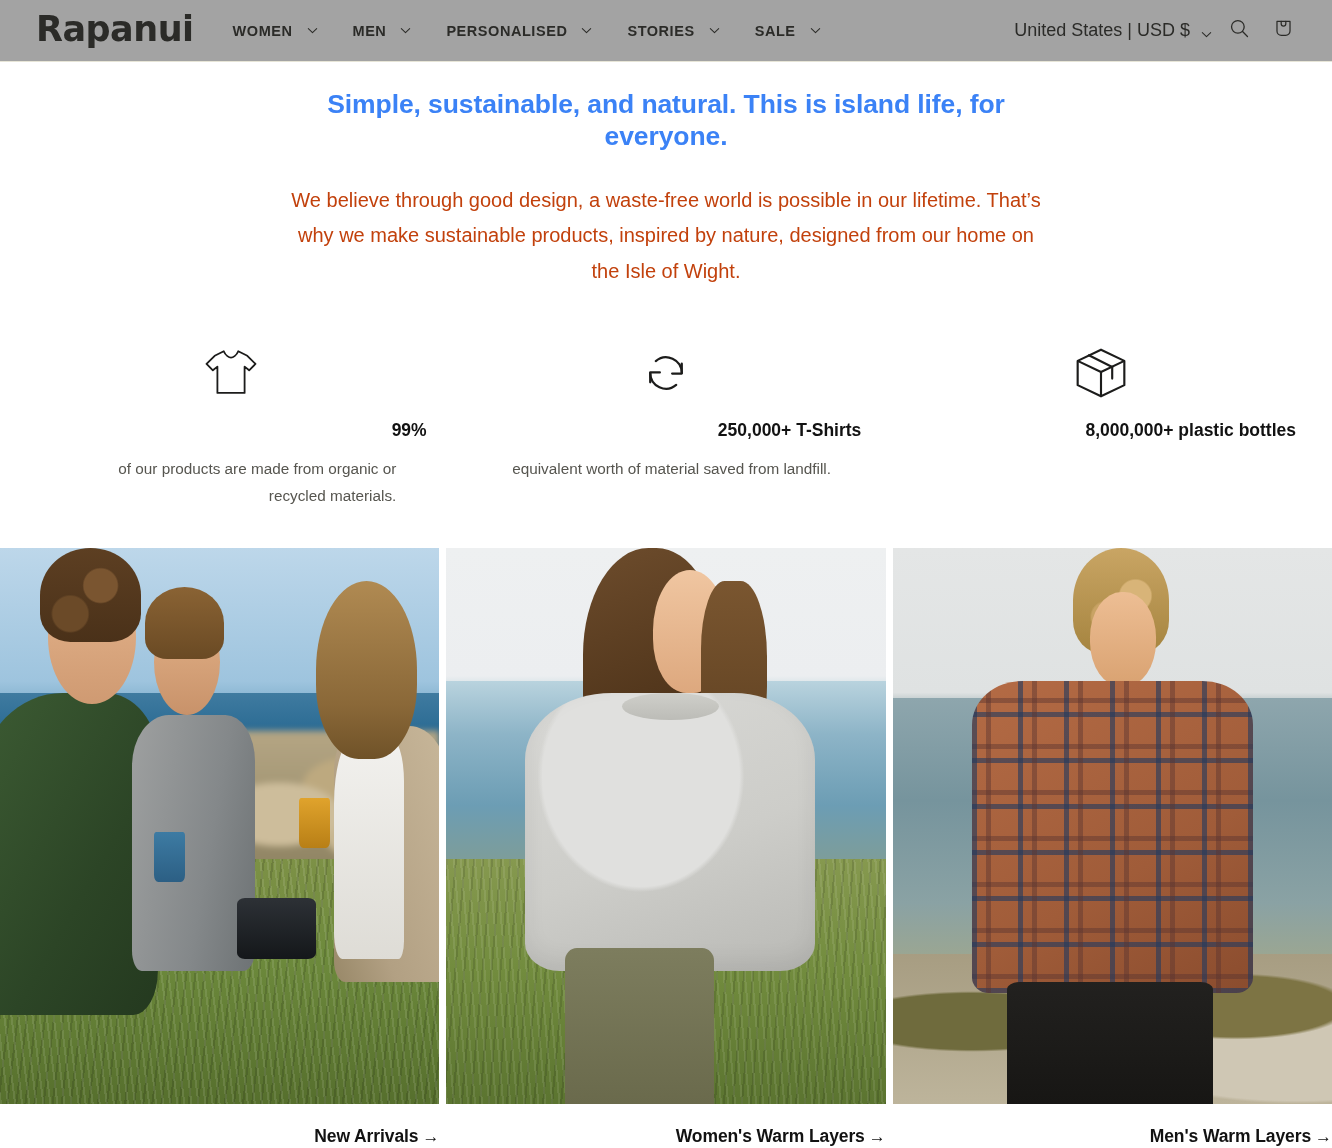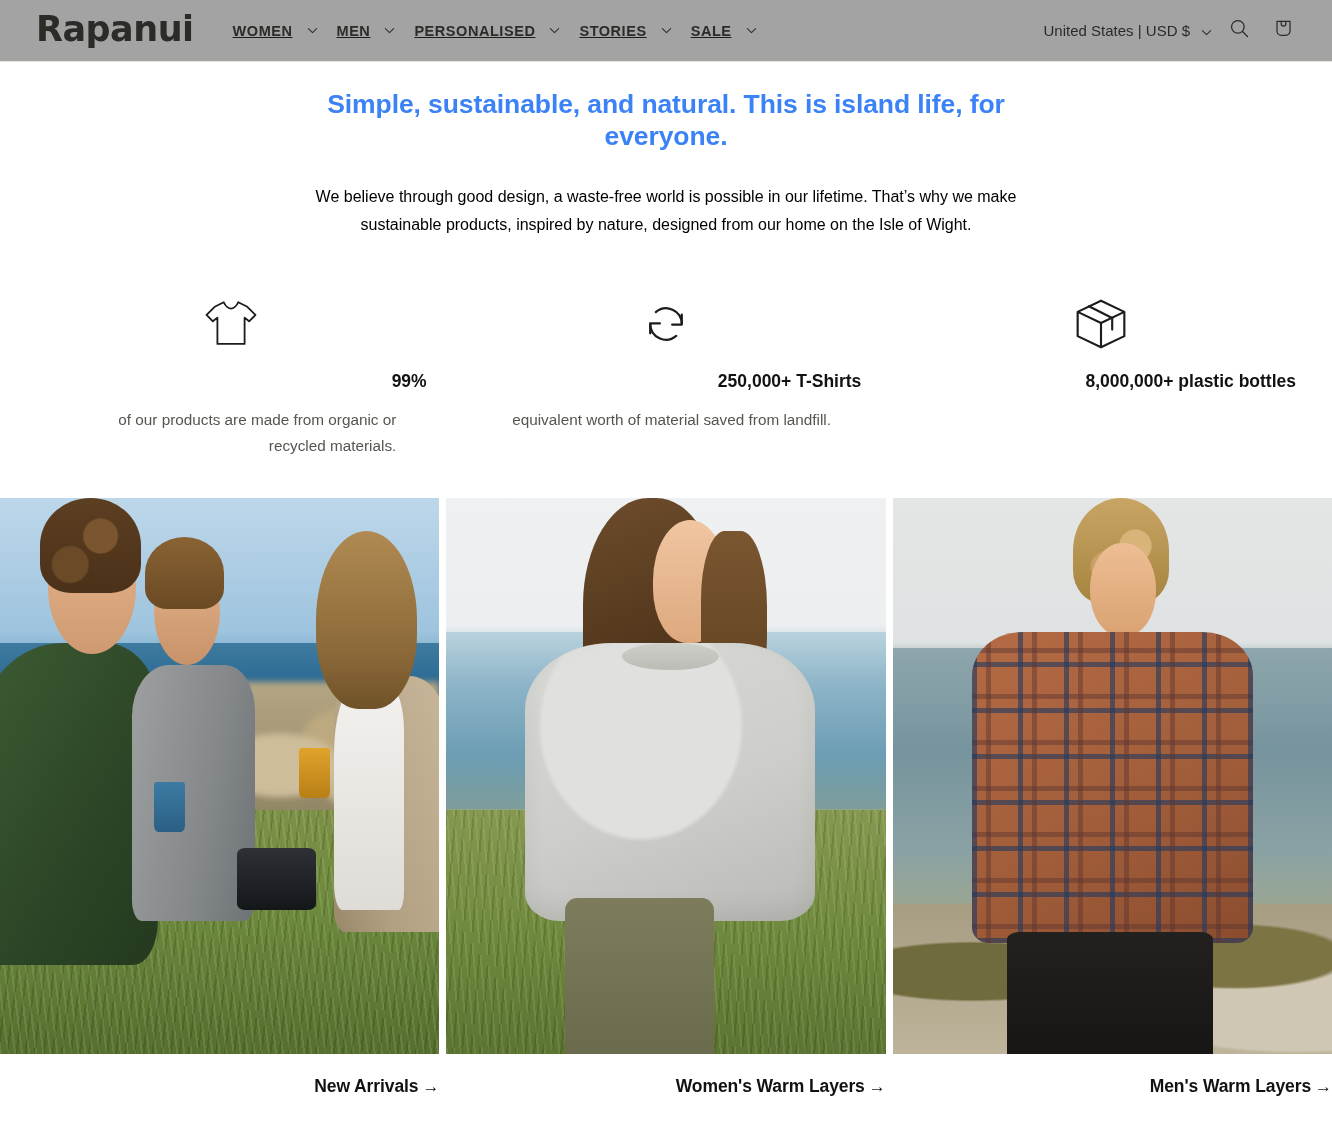--- a/index.html
+++ b/index.html
@@ -31,22 +31,21 @@
     color: #2b2b28;
     line-height: 1;
     margin-top: -2px;
     cursor: pointer;
     white-space: nowrap;
   }
   .nav {
     display: flex;
     align-items: center;
     margin-left: 30px;
-    gap: 0px;
-    text-decoration: underline;
+    gap: 16px;
   }
   .nav-item {
     display: flex;
     align-items: center;
     padding: 6px 9px;
     cursor: pointer;
     white-space: nowrap;
   }
   .nav-label {
     font-size: 14.5px;
@@ -65,21 +64,21 @@
 
   .header-right {
     margin-left: auto;
     display: flex;
     align-items: center;
     gap: 0;
   }
   .locale {
     display: flex;
     align-items: flex-end;
-    font-size: 15px;
+    font-size: 18px;
     color: #2b2b28;
     cursor: pointer;
     padding: 6px 4px;
     white-space: nowrap;
   }
   .locale .chev { margin-left: 10px; }
   .icon-btn {
     width: 44px;
     height: 44px;
     display: flex;
@@ -98,23 +97,23 @@
     font-weight: 700;
     line-height: 1.22;
     letter-spacing: -0.1px;
     color: #3b82f6;
     max-width: 700px;
     margin: 0 auto;
   }
   .hero-sub {
     margin: 30px auto 0;
     max-width: 760px;
-    font-size: 16px;
+    font-size: 20px;
     line-height: 1.78;
-    color: #000000;
+    color: #c2410c;
   }
 
   
   .stats {
     display: flex;
     margin-top: 56px;
     padding: 0 14px;
   }
   .stat {
     flex: 1 1 0;

